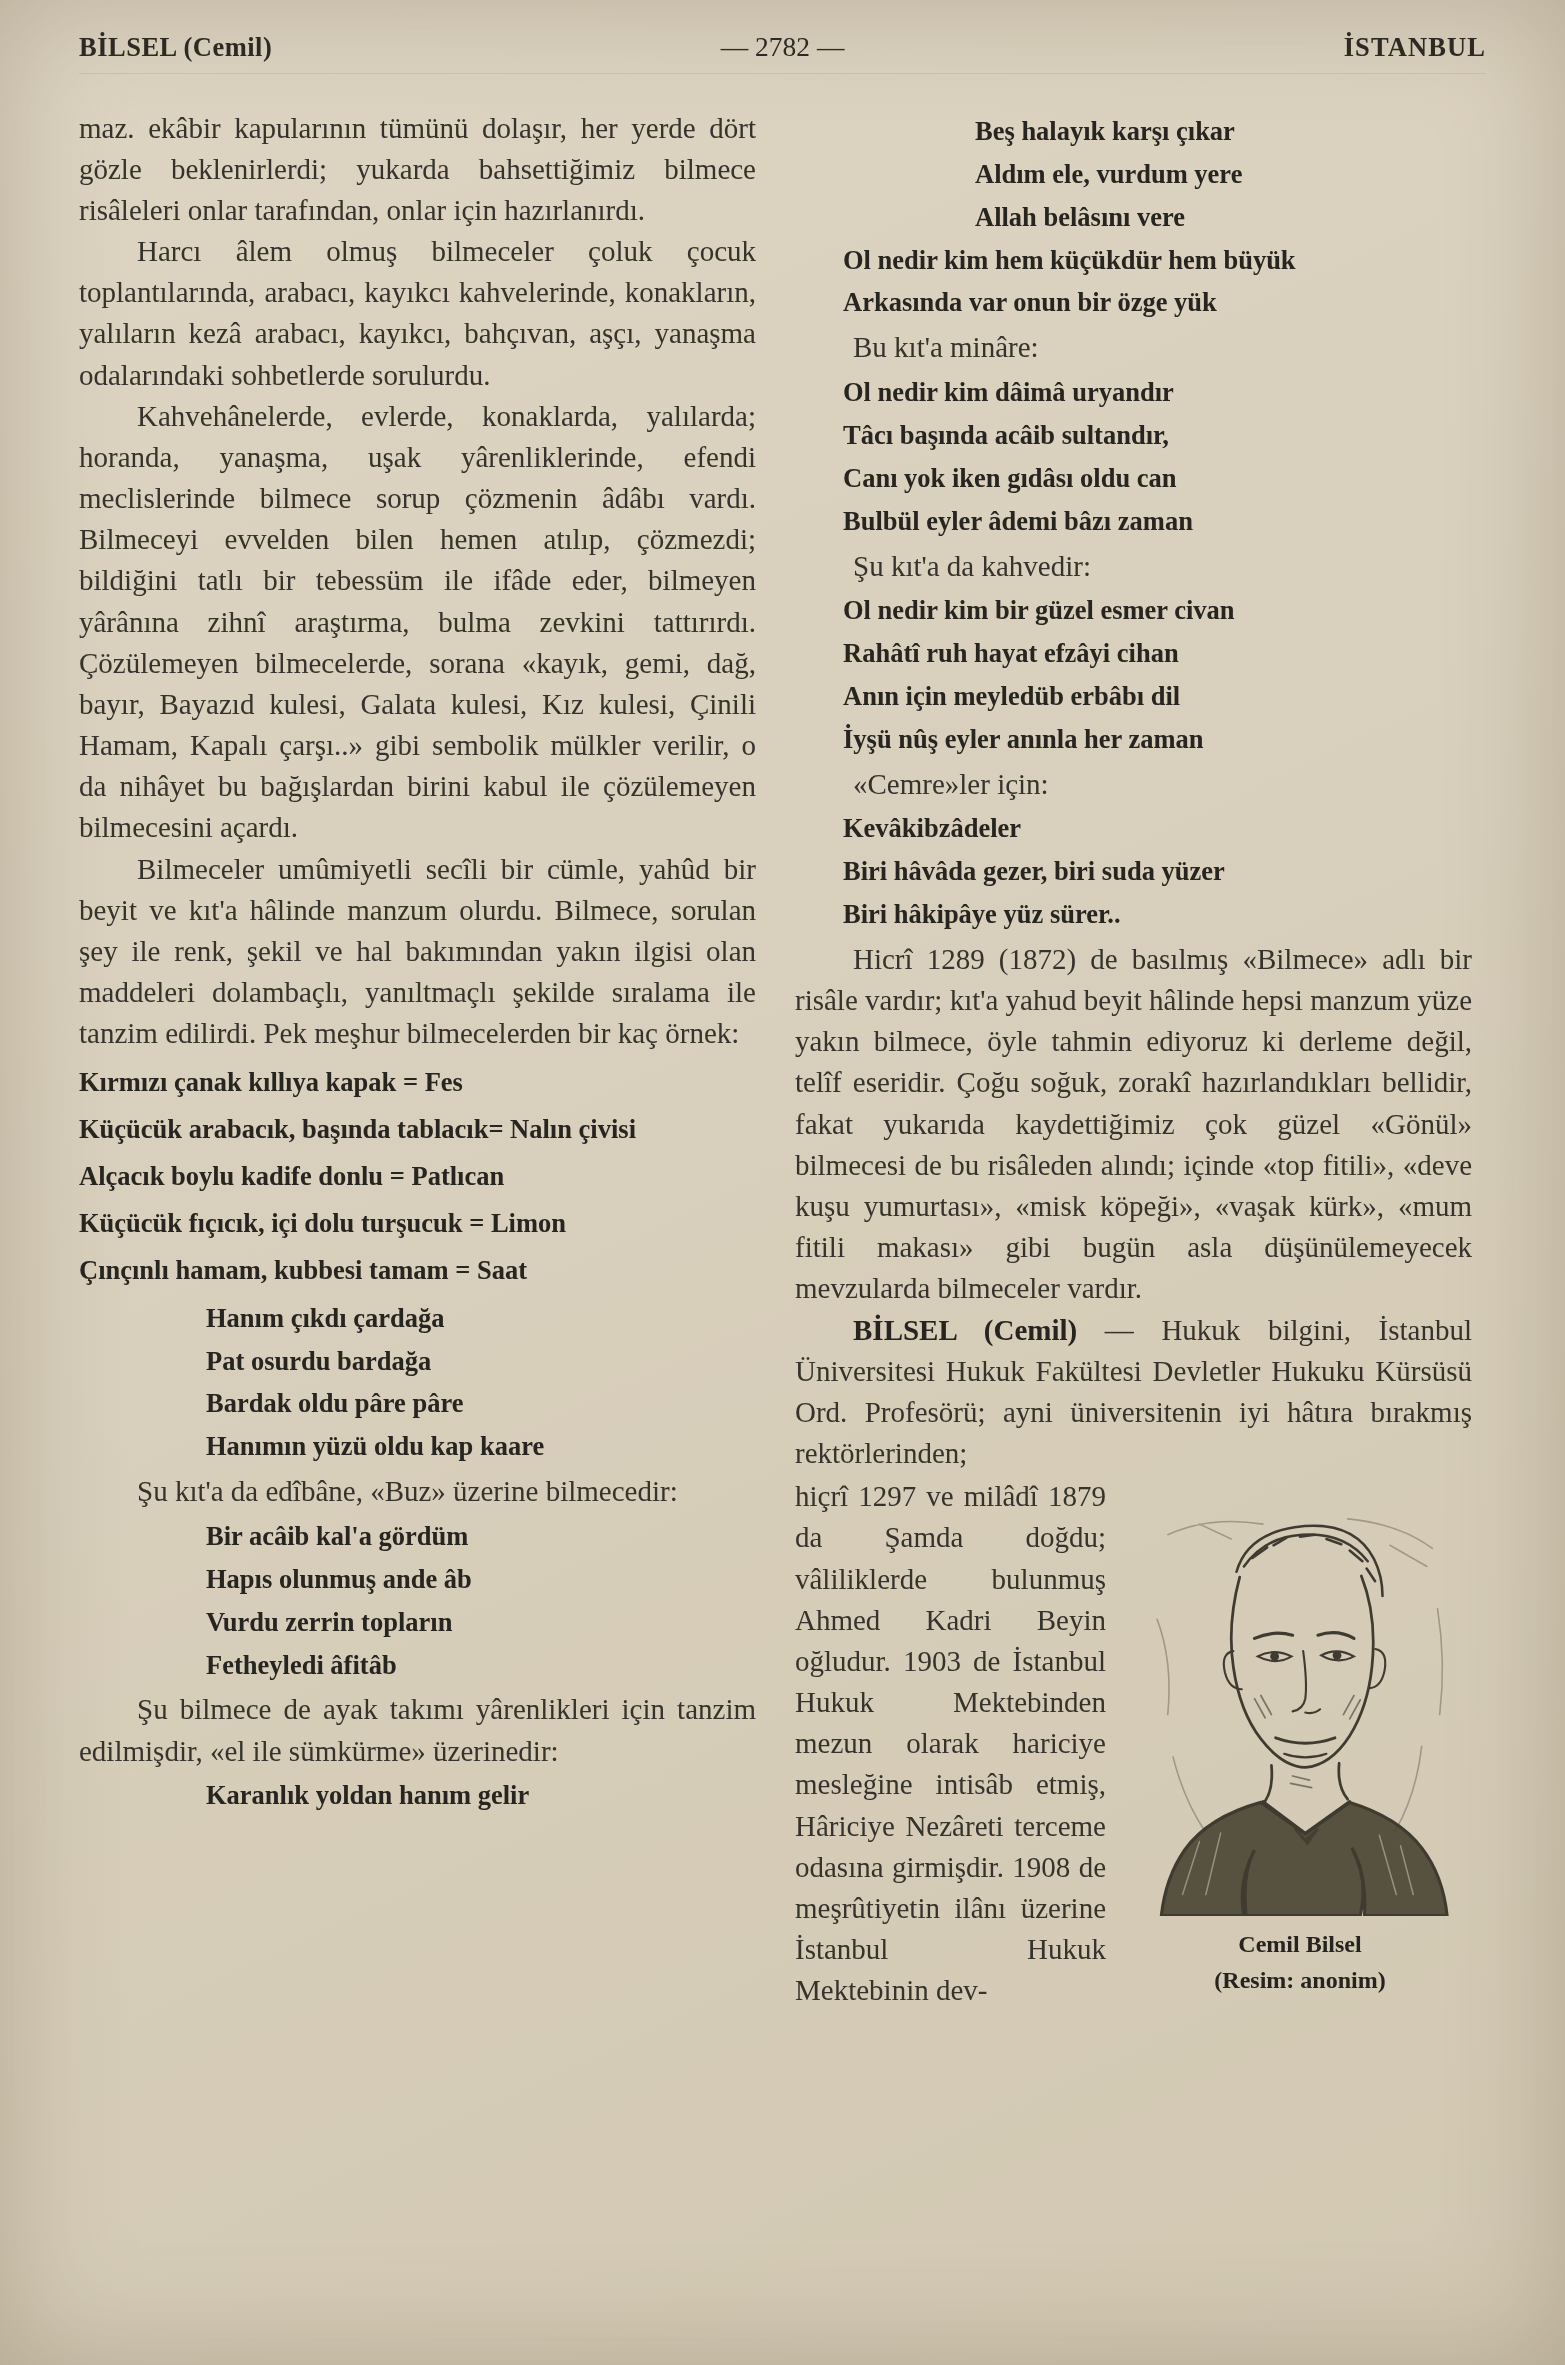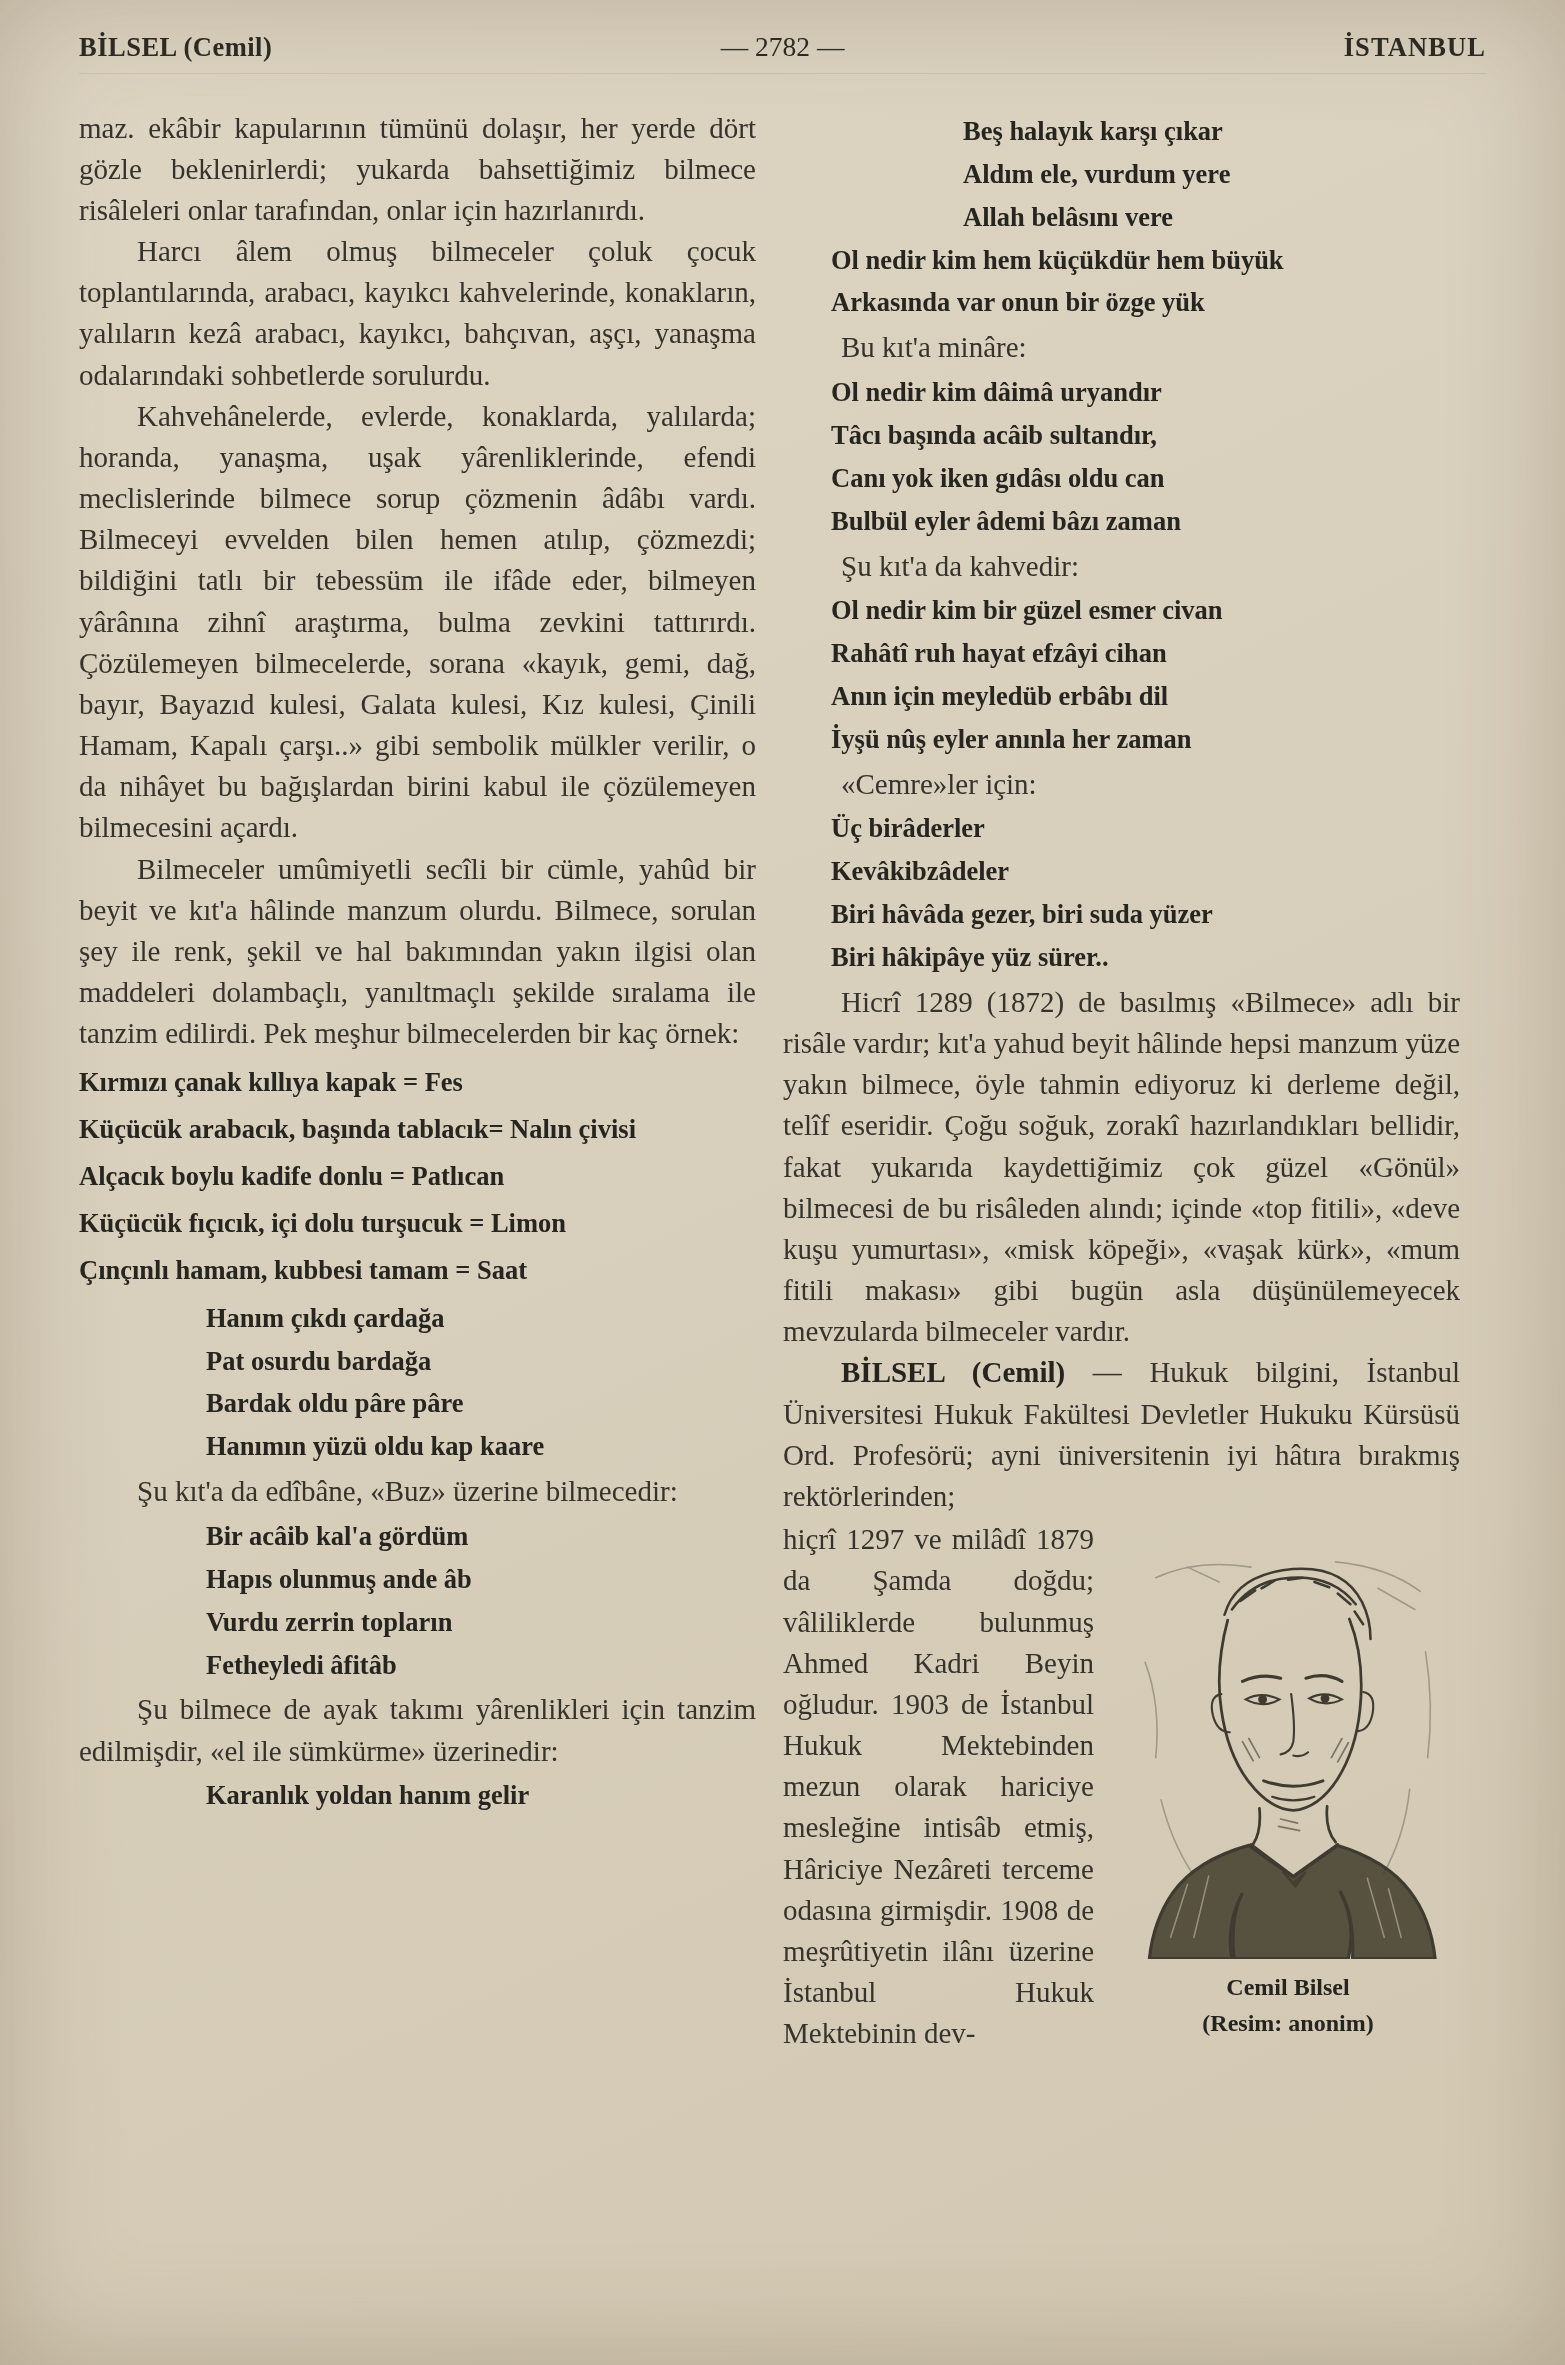--- a/index.html
+++ b/index.html
@@ -22,21 +22,21 @@
     display: flex; align-items: baseline;
     font-weight: bold; font-size: 26.5px; color: #2c2a23;
     padding-bottom: 9.5px;
     border-bottom: 1.1px solid rgba(70, 58, 40, 0.10);
   }
   .page-header .h-left  { flex: 1; text-align: left; letter-spacing: 0.5px; }
   .page-header .h-mid   { flex: 1; text-align: center; font-weight: normal; font-size: 27.5px; font-family: Liberation Serif, serif; }
   .page-header .h-right { flex: 1; text-align: right; letter-spacing: 1.1px; }
 
   
-  .columns { display: flex; gap: 27px; margin-top: 34px; }
+  .columns { display: flex; gap: 39px; margin-top: 34px; }
   .col { width: calc(50% - 26.5px); font-size: 29px; line-height: 1.42; text-align: justify; }
 
   .blk { margin: 0; }
   .para { text-indent: 58px; }
   .para-flush { text-indent: 0; }
   .riddle {
     font-weight: bold; font-size: 26.5px; color: #272520;
     text-align: left; text-indent: 0; margin: 9.5px 0;
   }
   .verse, .verse-c, .verse-c2 {
@@ -110,21 +110,20 @@
           <p class="blk verse">Ol nedir kim dâimâ uryandır</p>
           <p class="blk verse">Tâcı başında acâib sultandır,</p>
           <p class="blk verse">Canı yok iken gıdâsı oldu can</p>
           <p class="blk verse">Bulbül eyler âdemi bâzı zaman</p>
           <p class="blk para">Şu kıt'a da kahvedir:</p>
           <p class="blk verse">Ol nedir kim bir güzel esmer civan</p>
           <p class="blk verse">Rahâtî ruh hayat efzâyi cihan</p>
           <p class="blk verse">Anın için meyledüb erbâbı dil</p>
           <p class="blk verse">İyşü nûş eyler anınla her zaman</p>
           <p class="blk para">«Cemre»ler için:</p>
-          <p class="blk verse">Üç birâderler</p>
           <p class="blk verse">Kevâkibzâdeler</p>
           <p class="blk verse">Biri hâvâda gezer, biri suda yüzer</p>
           <p class="blk verse">Biri hâkipâye yüz sürer..</p>
           <p class="blk para">Hicrî 1289 (1872) de basılmış «Bilmece» adlı bir risâle vardır; kıt'a yahud beyit hâlinde hepsi manzum yüze yakın bilmece, öyle tahmin ediyoruz ki derleme değil, telîf eseridir. Çoğu soğuk, zorakî hazırlandıkları bellidir, fakat yukarıda kaydettiğimiz çok güzel «Gönül» bilmecesi de bu risâleden alındı; içinde «top fitili», «deve kuşu yumurtası», «misk köpeği», «vaşak kürk», «mum fitili makası» gibi bugün asla düşünülemeyecek mevzularda bilmeceler vardır.</p>
         </div>
 
       <section>
         <p class="blk para"><span class="bio-lead">BİLSEL (Cemil)</span><span> — Hukuk bilgini, İstanbul Üniversitesi Hukuk Fakültesi Devletler Hukuku Kürsüsü Ord. Profesörü; ayni üniversitenin iyi hâtıra bırakmış rektörlerinden;</span></p>
 
         <div class="bio-flow">

